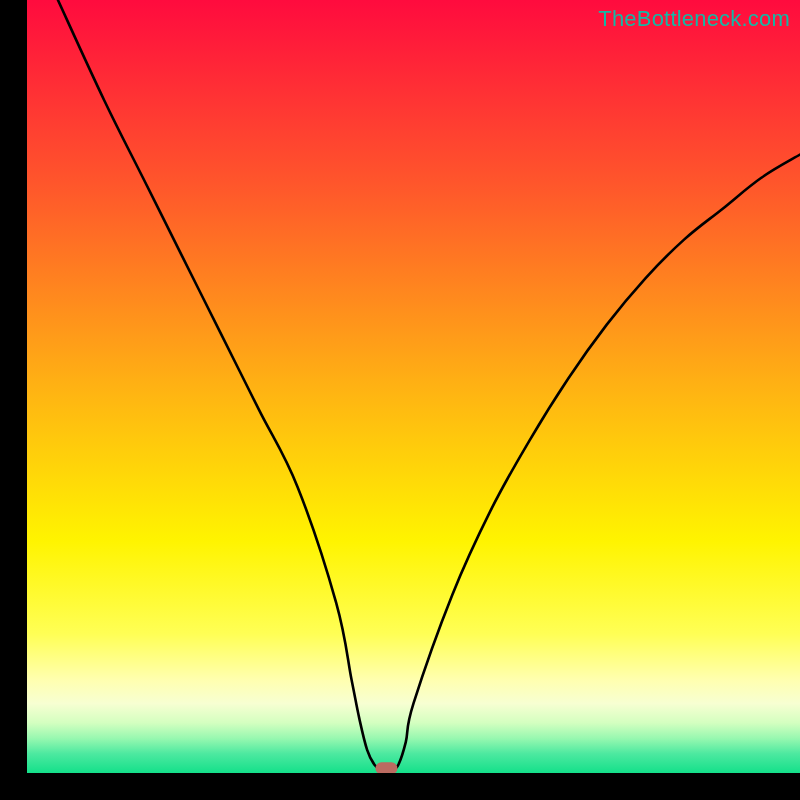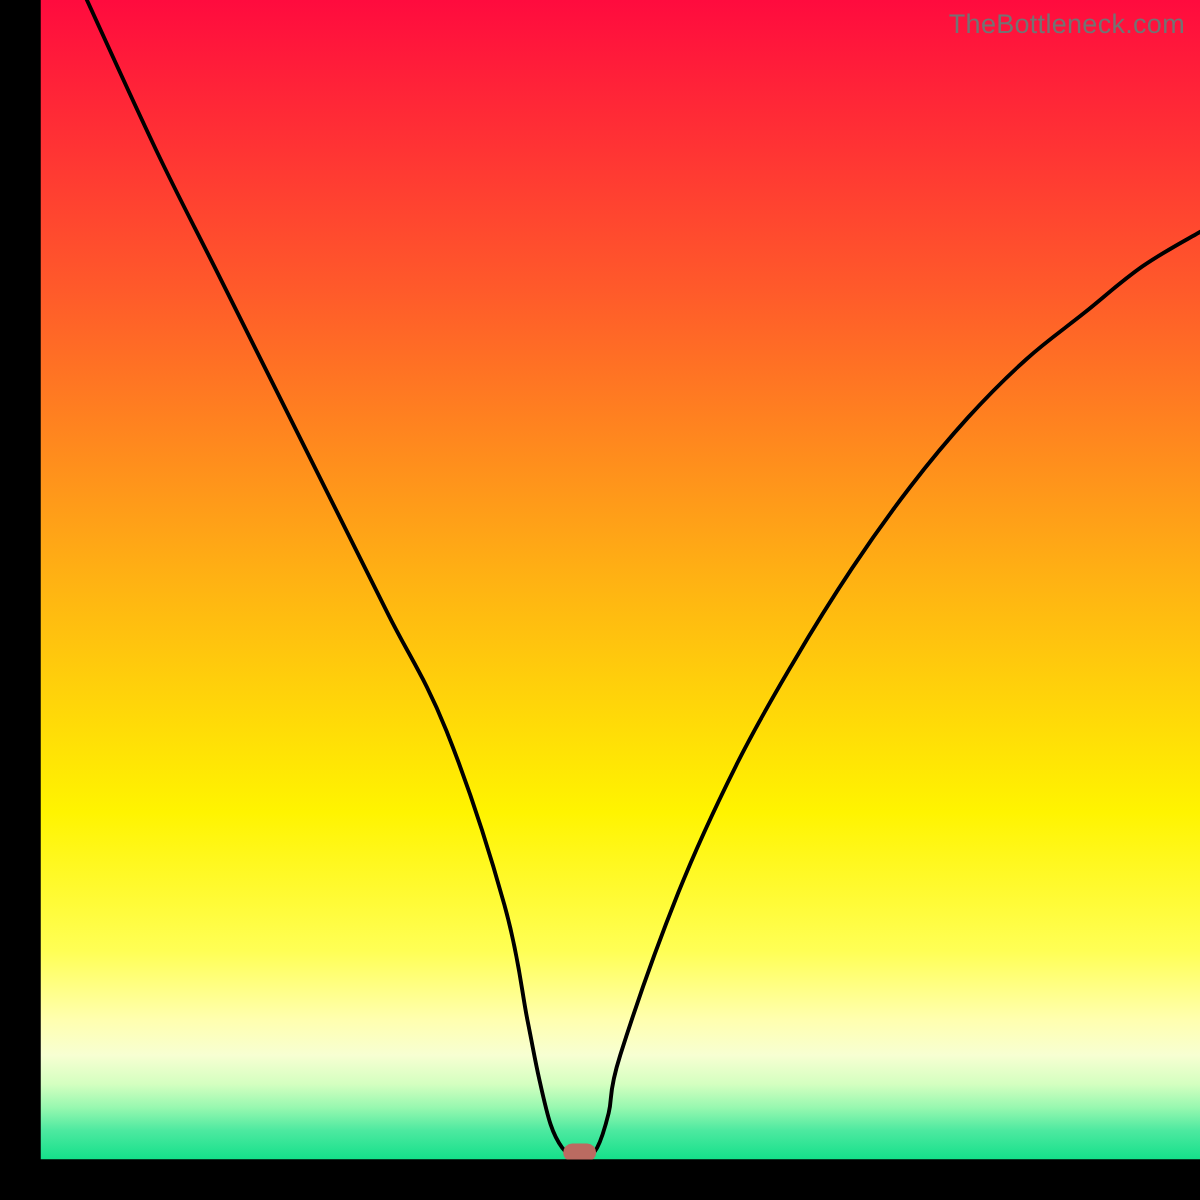--- a/index.html
+++ b/index.html
@@ -13,22 +13,22 @@
   .chart-container {
     position: relative;
     width: 800px;
     height: 800px;
   }
   .watermark {
     position: absolute;
     top: 6px;
     right: 10px;
     font-family: Arial, Helvetica, sans-serif;
-    font-size: 18px;
-    color: #737373;
+    font-size: 22px;
+    color: #14b8a6;
     letter-spacing: 0.2px;
     z-index: 10;
   }
   svg {
     display: block;
   }
 </style>
 </head>
 <body>
 

